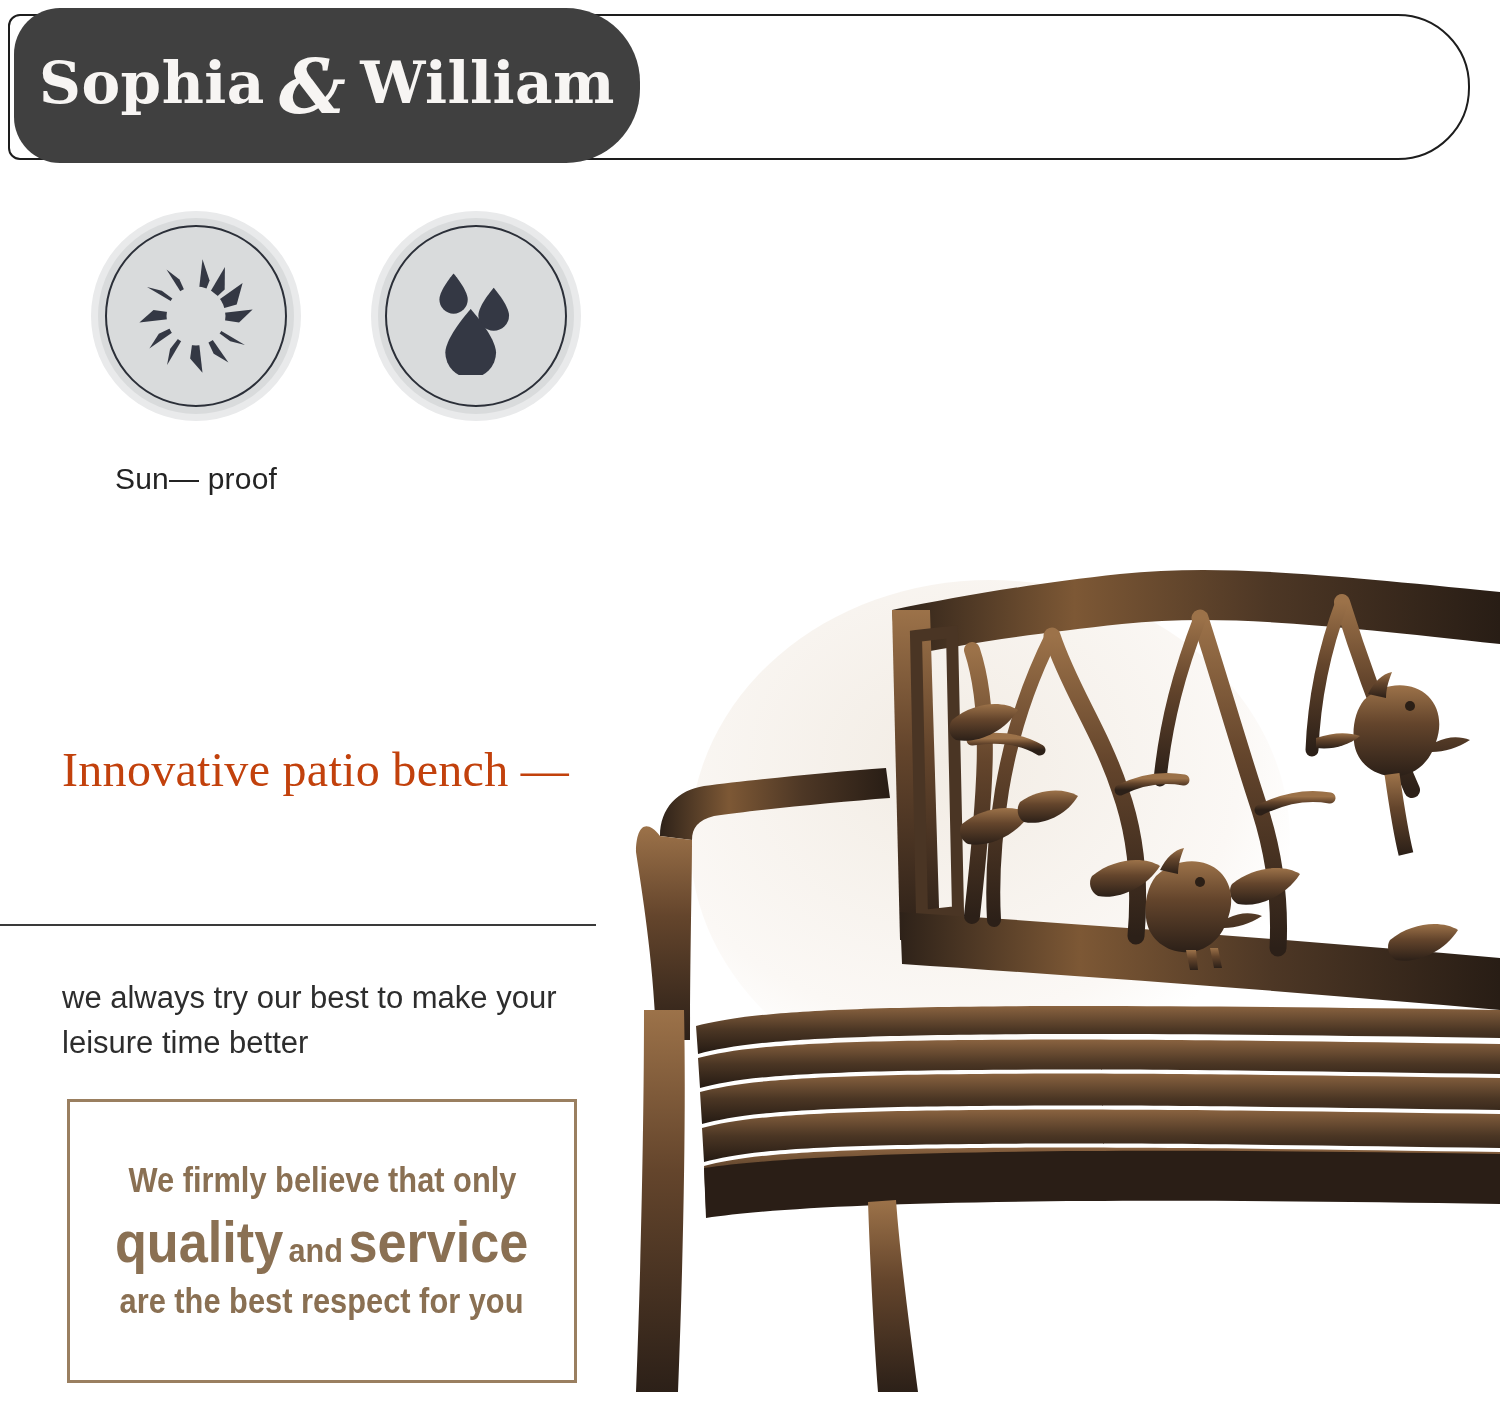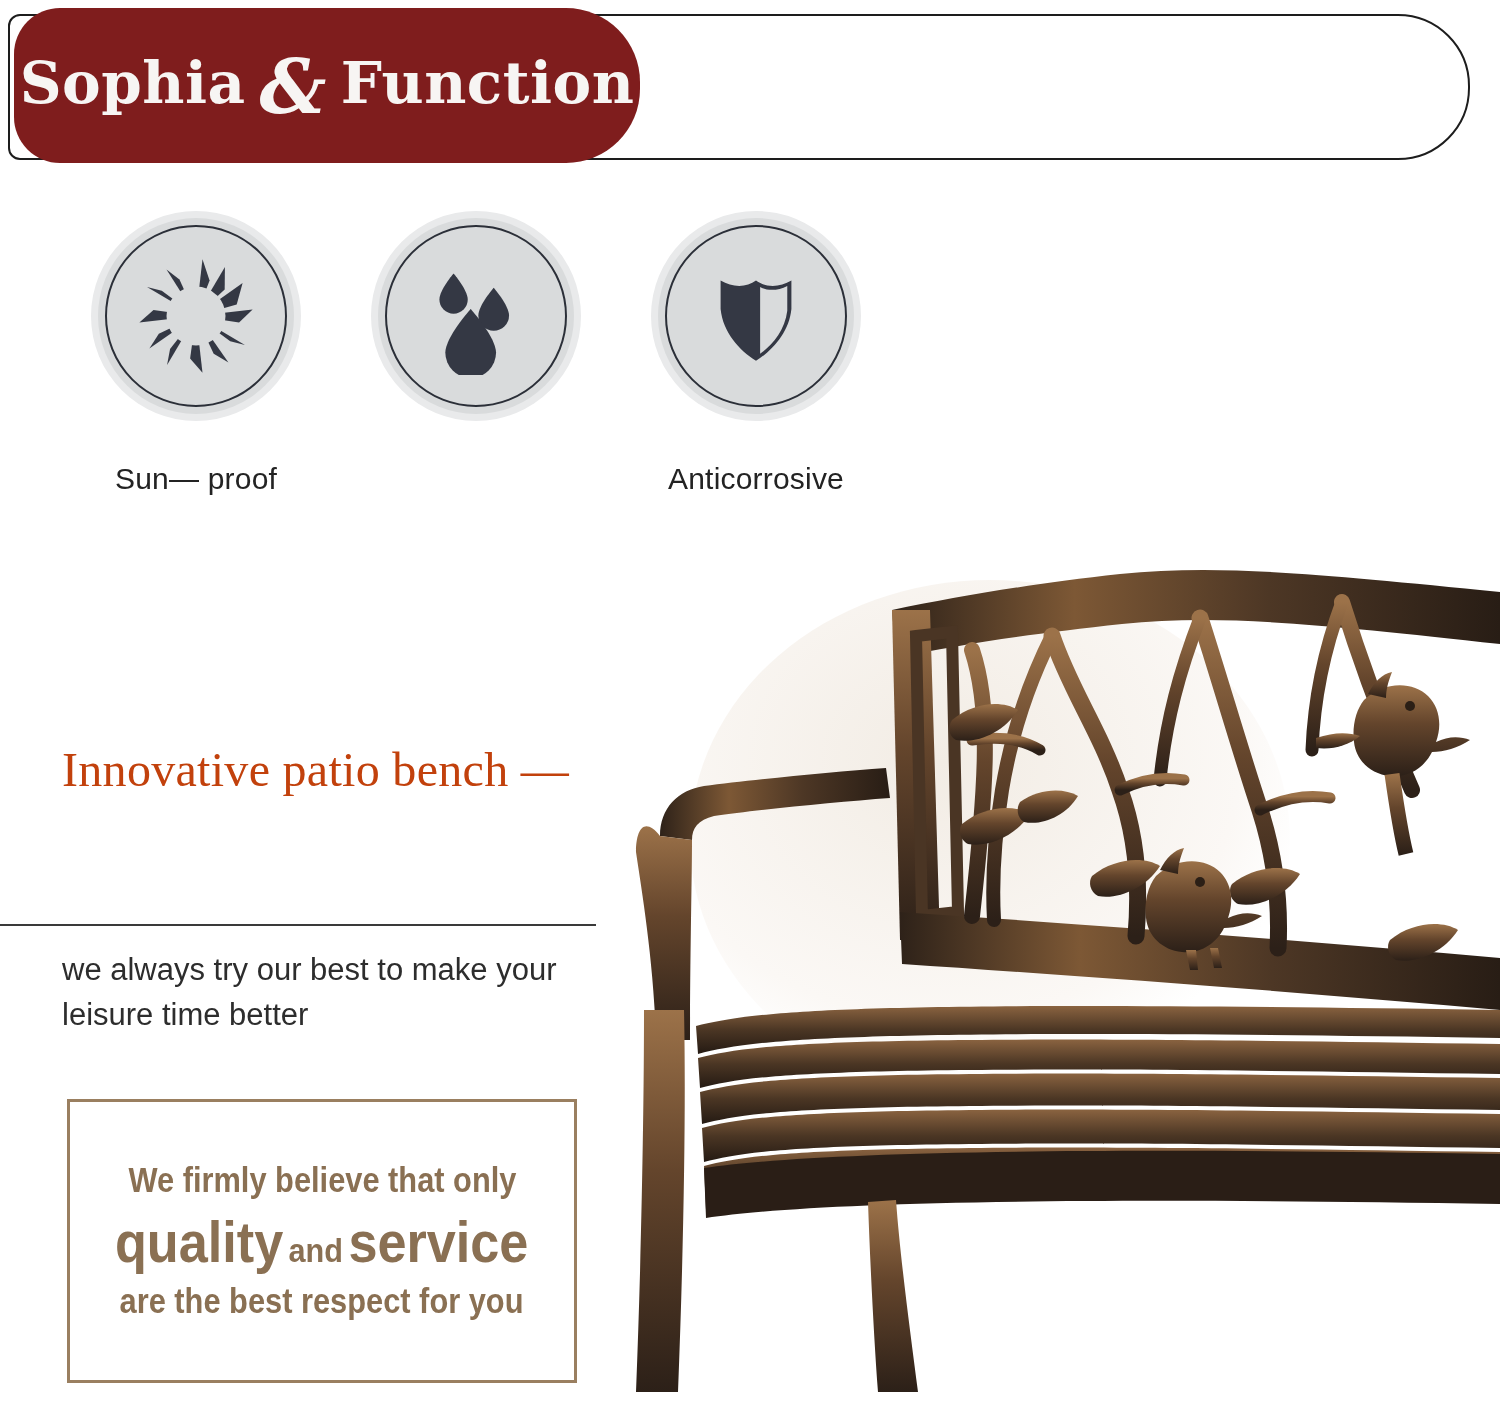--- a/index.html
+++ b/index.html
@@ -28,21 +28,21 @@
     width: 1462px; height: 146px;
     border: 2px solid #1d1d1d;
     border-radius: 12px 72px 72px 12px;
     box-sizing: border-box;
     background: #ffffff;
   }
   #brand-plate {
     position: absolute;
     left: 14px; top: 8px;
     width: 626px; height: 155px;
-    background: #7f1d1d;
+    background: #404040;
     border-radius: 46px 74px 74px 46px;
     box-sizing: border-box;
   }
   #brand-text {
     position: absolute;
     left: 0; top: 0;
     width: 626px; height: 155px;
     display: flex;
     align-items: center;
     justify-content: center;
@@ -129,21 +129,21 @@
     letter-spacing: 0.3px;
   }
   #headline-rule {
     position: absolute;
     left: 0; top: 924px;
     width: 596px; height: 2px;
     background: #3a3a3a;
   }
   #subcopy {
     position: absolute;
-    left: 62px; top: 948px;
+    left: 62px; top: 976px;
     width: 560px;
     font-size: 31px;
     line-height: 1.45;
     color: #2d2d2d;
     font-family: "Liberation Sans", sans-serif;
   }
 
   
   #quality-box {
     position: absolute;
@@ -198,21 +198,21 @@
 </head>
 <body>
 
 <div id="header">
   <div id="header-frame"></div>
 
   <div id="brand-plate">
     <div id="brand-text">
       <span>Sophia</span>
         <span class="amp">&amp;</span>
-        <span>Function</span>
+        <span>William</span>
     </div>
   </div>
 
 </div>
 
 <div id="features">
 
   <div class="feature">
     <div class="feature-badge">
       <span>
@@ -246,32 +246,20 @@
           <g fill="#343844">
             <path d="M31 14 C31 14 43 28 43 36 a12 12 0 0 1 -24 0 C19 28 31 14 31 14 Z"></path>
             <path d="M65 26 C65 26 78 41 78 49.5 a13 13 0 0 1 -26 0 C52 41 65 26 65 26 Z"></path>
             <path d="M45.5 44 C45.5 44 67 68 67 81 a21.5 21.5 0 0 1 -43 0 C24 68 45.5 44 45.5 44 Z"></path>
           </g>
         </svg>
       </span>
     </div>
   </div>
 
-  <div class="feature">
-    <div class="feature-badge">
-      <span>
-        <svg width="118" height="118" viewBox="0 0 100 100">
-          <path d="M20 20 C30 26 42 26 50 20 L50 88 C36 79 22 64 20 44 Z" fill="#343844"></path>
-          <path d="M80 20 C70 26 58 26 50 20 L50 88 C64 79 78 64 80 44 Z" fill="#343844"></path>
-          <path d="M76.5 24.5 C69 28.5 60 29 53.5 25.5 L53.5 82 C64 74.5 74.5 62 76.5 45.5 Z" fill="#d9dbdc"></path>
-        </svg>
-      </span>
-    </div>
-    <div class="feature-label">Anticorrosive</div>
-  </div>
 
 
 
 </div>
 
 <div id="headline">Innovative patio bench —</div>
 <div id="headline-rule"></div>
 <div id="subcopy">we always try our best to make your leisure time better</div>
 
 <div id="quality-box">

